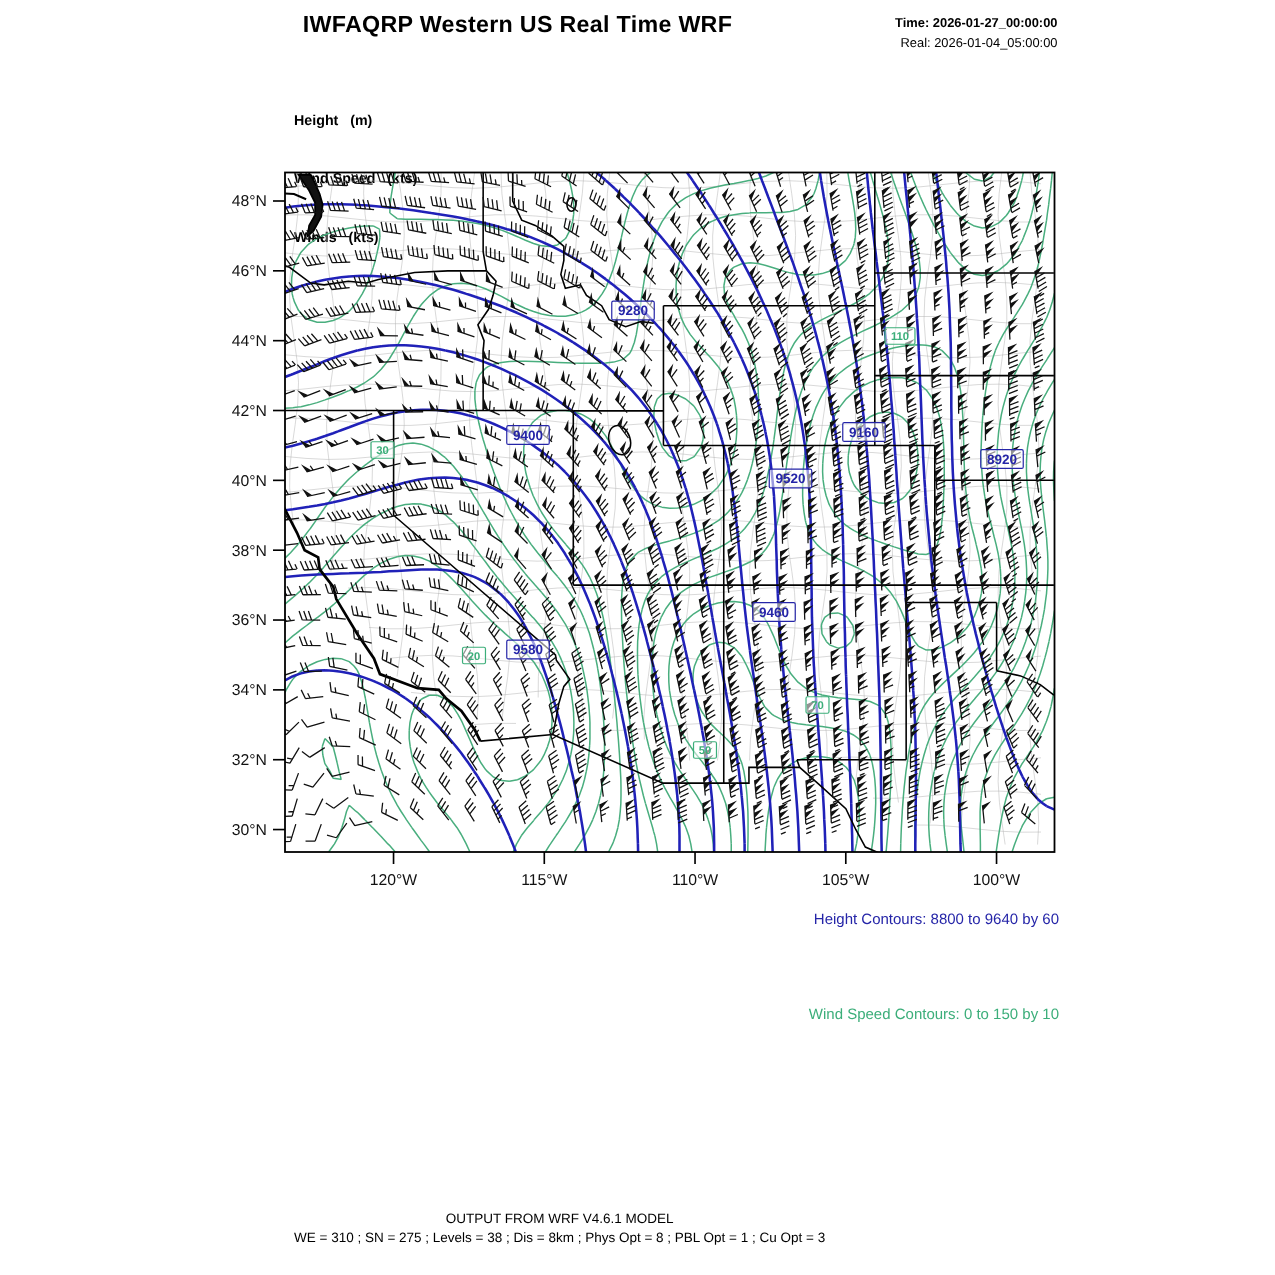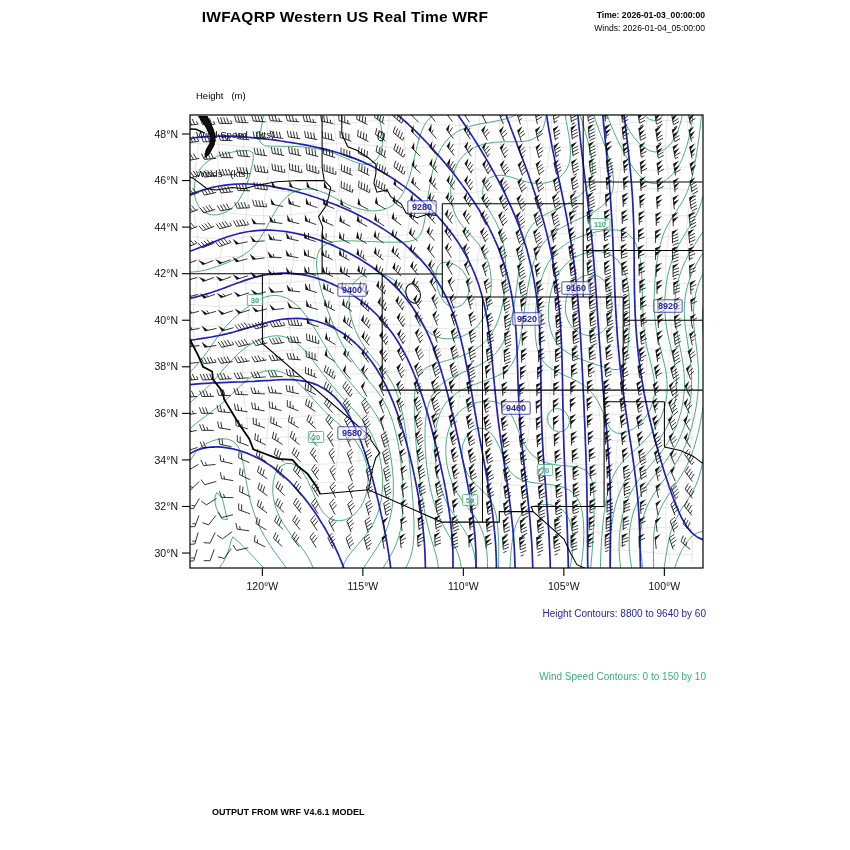--- a/index.html
+++ b/index.html
@@ -2,36 +2,36 @@
 <html><head>
 <meta charset="utf-8">
 <style>
   html,body{margin:0;padding:0;background:#fff;}
   .page{position:relative;width:850px;height:850px;background:#ffffff;overflow:hidden;
         font-family:"Liberation Sans", sans-serif;color:#000;}
   .title{position:absolute;left:95px;top:8px;width:500px;text-align:center;
          font-size:15.5px;font-weight:bold;letter-spacing:.2px;}
   .times{position:absolute;right:145px;top:9px;text-align:right;font-size:8.6px;line-height:13px;}
   .times .init{font-weight:bold;}
-  .legend{position:absolute;left:196px;top:63px;font-size:9.5px;line-height:13px;white-space:pre;}
+  .legend{position:absolute;left:196px;top:48px;font-size:9.5px;line-height:13px;white-space:pre;font-weight:bold;}
   .cap{position:absolute;right:144px;text-align:right;font-size:10px;}
   .cap-h{top:608px;}
   .cap-s{top:631px;margin-top:40px;}
-  .footer{position:absolute;left:212px;top:806px;font-size:9px;line-height:13px;font-weight:700;text-align:center;}
+  .footer{position:absolute;left:196px;top:806px;font-size:9px;line-height:13px;font-weight:400;text-align:center;}
   svg text{font-family:"Liberation Sans", sans-serif;}
 </style>
 </head>
 <body>
 
 <div class="page">
   <div class="title">IWFAQRP Western US Real Time WRF</div>
 
   <div class="times">
-    <div class="init"><span>Time:</span> <span>2026-01-03_00:00:00</span></div>
-    <div class="valid"><span>Winds:</span> <span>2026-01-04_05:00:00</span></div>
+    <div class="init"><span>Time:</span> <span>2026-01-27_00:00:00</span></div>
+    <div class="valid"><span>Real:</span> <span>2026-01-04_05:00:00</span></div>
   </div>
 
   <div class="legend">
     <div>Height   (m)</div>
     <div>Wind Speed   (kts)</div>
     <div>Winds   (kts)</div>
   </div>
 
   <svg id="map" width="620" height="520" viewBox="0 0 620 520" style="position:absolute;left:140px;top:100px;">
       <defs>
@@ -173,14 +173,15 @@
         <line x1="524.3599999999999" y1="468" x2="524.3599999999999" y2="476" stroke="#000" stroke-width="1.1"></line>
         <text x="524.3599999999999" y="490" text-anchor="middle" font-size="10.5" fill="#111111">100°W</text>
       </g>
     </svg>
 
   <div class="cap cap-h" style="color: rgb(37, 37, 168);">Height Contours: 8800 to 9640 by 60</div>
   <div class="cap cap-s" style="color: rgb(60, 174, 122);">Wind Speed Contours: 0 to 150 by 10</div>
 
   <div class="footer">
     <div>OUTPUT FROM WRF V4.6.1 MODEL</div>
+    <div>WE = 310 ; SN = 275 ; Levels = 38 ; Dis = 8km ; Phys Opt = 8 ; PBL Opt = 1 ; Cu Opt = 3</div>
   </div>
 </div>
 
 </body></html>

